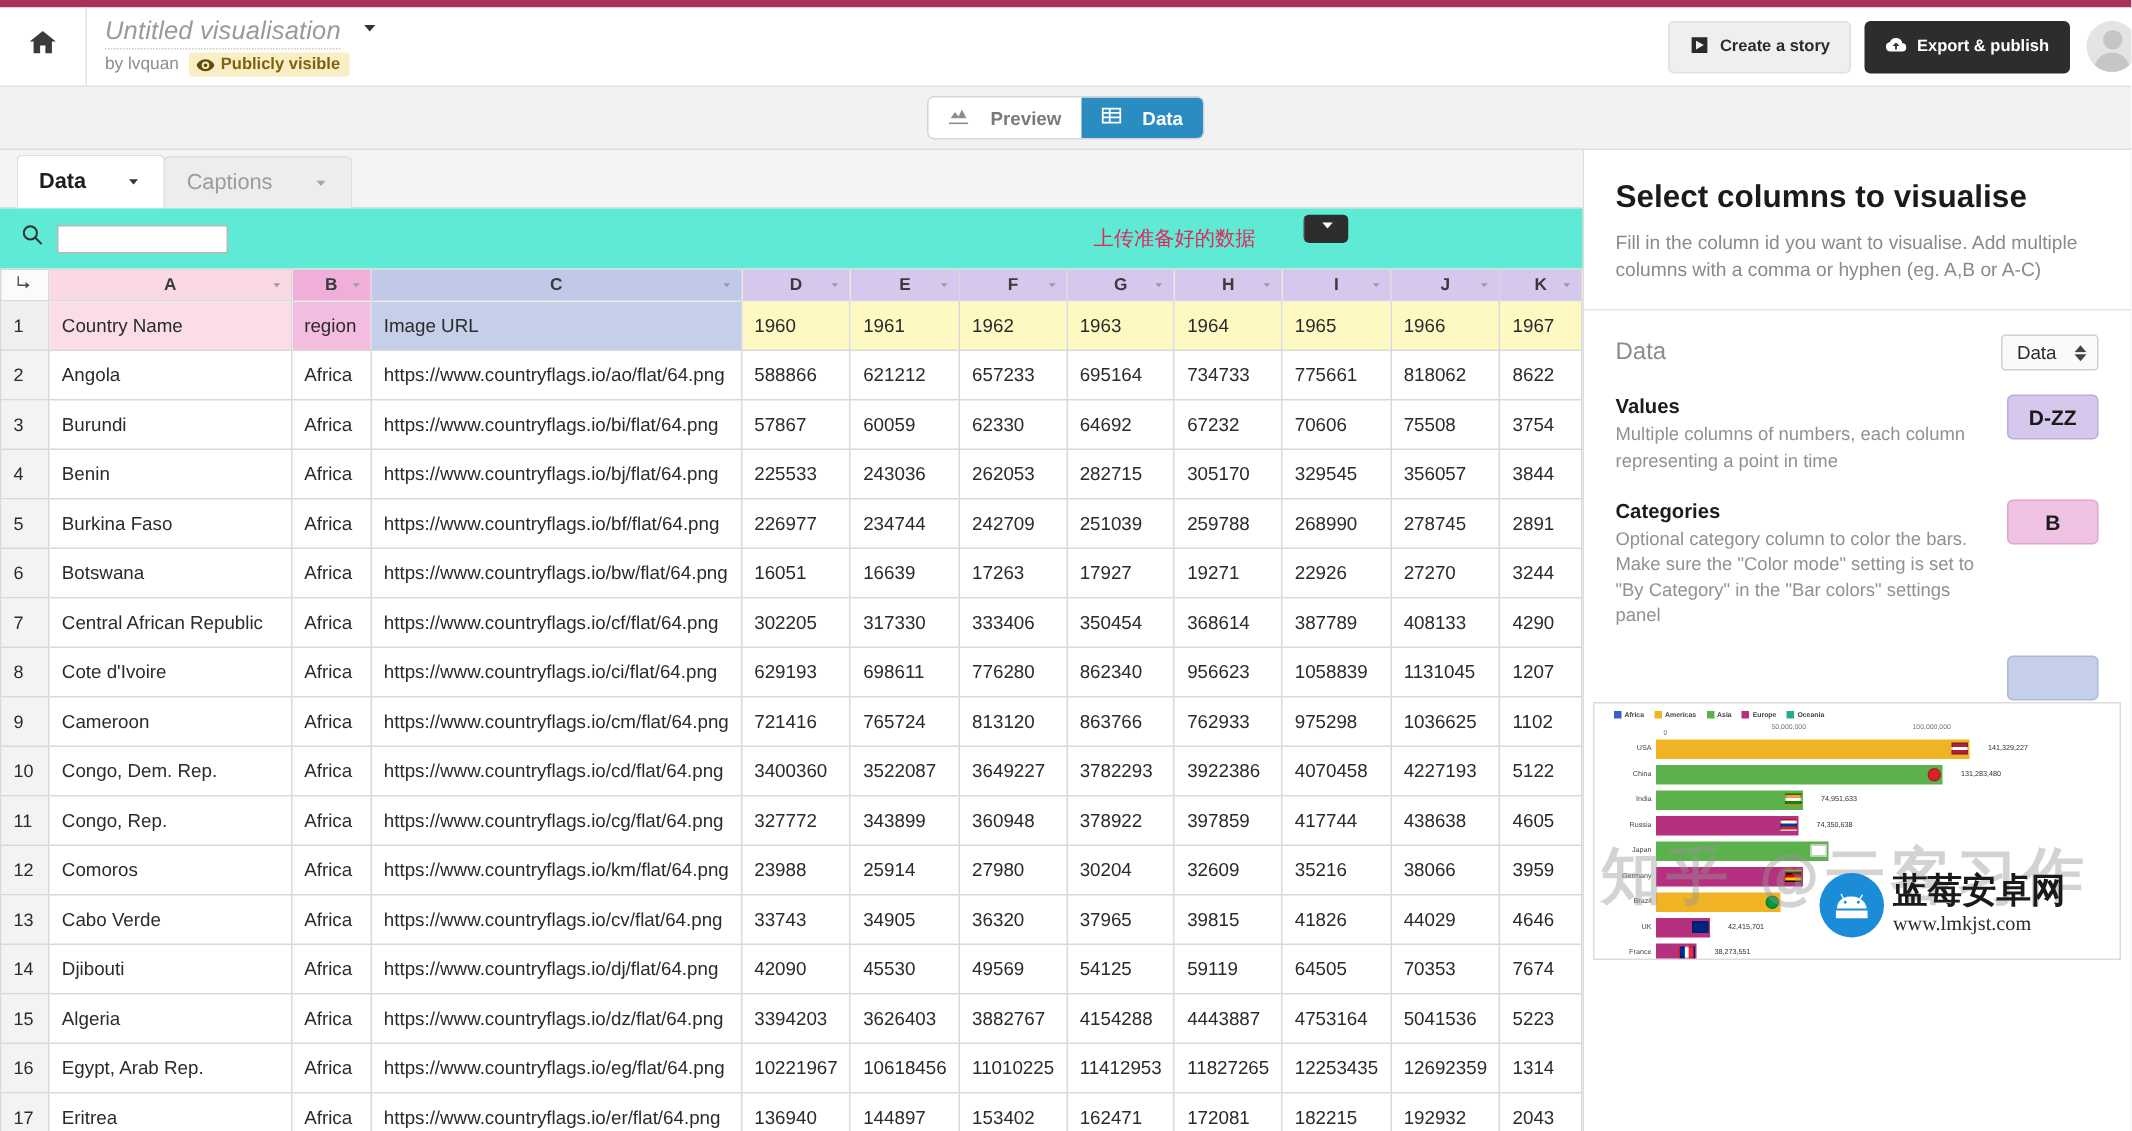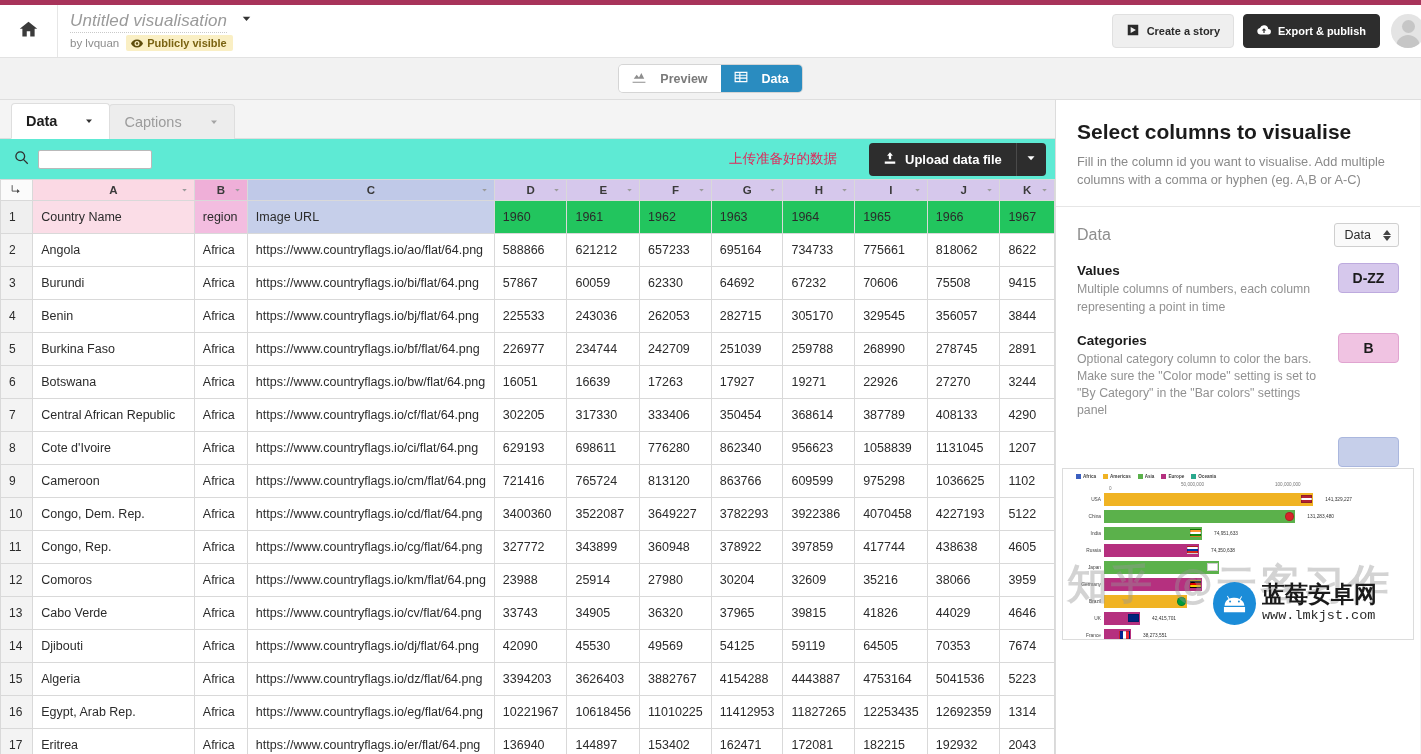--- a/index.html
+++ b/index.html
@@ -155,21 +155,21 @@
   th .colcaret svg { width: 9px; height: 9px; fill: #9b9b9b; display:block; }
 
   .c-a  { background: #fbd9e4; }
   .c-b  { background: #efafd8; }
   .c-c  { background: #c0c9e8; }
   .c-yr { background: #d6c8ec; }
 
   .hrow-a  { background: #fbdde7; font-weight: bold; }
   .hrow-b  { background: #f3bde0; font-weight: bold; }
   .hrow-c  { background: #c6cfea; font-weight: bold; }
-  .hrow-yr { background: #22c55e; font-weight: bold; }
+  .hrow-yr { background: #fef9c3; font-weight: bold; }
 
   td.rownum {
     width: 35px; text-align: center; background: #f3f3f3; color: #4f4f4f;
     font-size: 12px;
   }
   tr.first-datarow td.rownum { background: #efefef; }
 
   .w-a { width: 177px; } .w-b { width: 55px; } .w-c { width: 247px; }
   .w-yr { width: 69px; }
 
@@ -249,21 +249,21 @@
   .wm2 {
     position: absolute; left: 150px; top: 113px; display: flex; align-items: center; gap: 6px;
   }
   .wm2 .robot {
     width: 43px; height: 43px; border-radius: 50%; background: #1b8cd8;
     display: flex; align-items: center; justify-content: center; flex: none;
   }
   .wm2 .robot svg { width: 27px; height: 22px; fill: #fff; }
   .wm2 .wtext { display: flex; flex-direction: column; line-height: 1; }
   .wm2 .wt1 { font-size: 23px; font-weight: bold; color: #1a1a1a; font-family: "DejaVu Sans", sans-serif; }
-  .wm2 .wt2 { font-size: 13.5px; color: #2a2a2a; margin-top: 3px; font-family: Liberation Mono, monospace; }
+  .wm2 .wt2 { font-size: 13.5px; color: #2a2a2a; margin-top: 3px; font-family: Liberation Serif, serif; }
 </style>
 </head>
 <body>
 
 <div class="app">
 
   <div class="top-strip"></div>
 
   <div class="header">
     <div class="home-btn">
@@ -367,28 +367,20 @@
         <span class="search-ico">
           <svg viewBox="0 0 24 24">
               <circle cx="10" cy="10" r="7"></circle>
               <line x1="15" y1="15" x2="22" y2="22"></line>
             </svg>
         </span>
         <input class="search-input" type="text" value="" placeholder="" style="">
         <div class="cn-note">上传准备好的数据</div>
 
         <div class="upload-wrap">
-          <div class="upload-main">
-            <span>
-              <svg viewBox="0 0 24 24">
-                  <path d="M12 2l5 6h-3v6h-4V8H7l5-6zM3 18h18v4H3v-4z"></path>
-                </svg>
-            </span>
-            <span>Upload data file</span>
-          </div>
           <div class="upload-caret">
             <span>
               <svg viewBox="0 0 24 24">
                   <path d="M6 9l6 7 6-7z"></path>
                 </svg>
             </span>
           </div>
 
         </div>
       </div>
@@ -496,21 +488,21 @@
                 <td class="w-a">Burundi</td>
                 <td class="w-b">Africa</td>
                 <td class="w-c">https://www.countryflags.io/bi/flat/64.png</td>
                 <td class="w-yr">57867</td>
                 <td class="w-yr">60059</td>
                 <td class="w-yr">62330</td>
                 <td class="w-yr">64692</td>
                 <td class="w-yr">67232</td>
                 <td class="w-yr">70606</td>
                 <td class="w-yr">75508</td>
-                <td class="w-yr">9415</td>
+                <td class="w-yr">3754</td>
               </tr>
               <tr>
                 <td class="rownum">4</td>
                 <td class="w-a">Benin</td>
                 <td class="w-b">Africa</td>
                 <td class="w-c">https://www.countryflags.io/bj/flat/64.png</td>
                 <td class="w-yr">225533</td>
                 <td class="w-yr">243036</td>
                 <td class="w-yr">262053</td>
                 <td class="w-yr">282715</td>
@@ -577,21 +569,21 @@
               </tr>
               <tr>
                 <td class="rownum">9</td>
                 <td class="w-a">Cameroon</td>
                 <td class="w-b">Africa</td>
                 <td class="w-c">https://www.countryflags.io/cm/flat/64.png</td>
                 <td class="w-yr">721416</td>
                 <td class="w-yr">765724</td>
                 <td class="w-yr">813120</td>
                 <td class="w-yr">863766</td>
-                <td class="w-yr">609599</td>
+                <td class="w-yr">762933</td>
                 <td class="w-yr">975298</td>
                 <td class="w-yr">1036625</td>
                 <td class="w-yr">1102</td>
               </tr>
               <tr>
                 <td class="rownum">10</td>
                 <td class="w-a">Congo, Dem. Rep.</td>
                 <td class="w-b">Africa</td>
                 <td class="w-c">https://www.countryflags.io/cd/flat/64.png</td>
                 <td class="w-yr">3400360</td>

